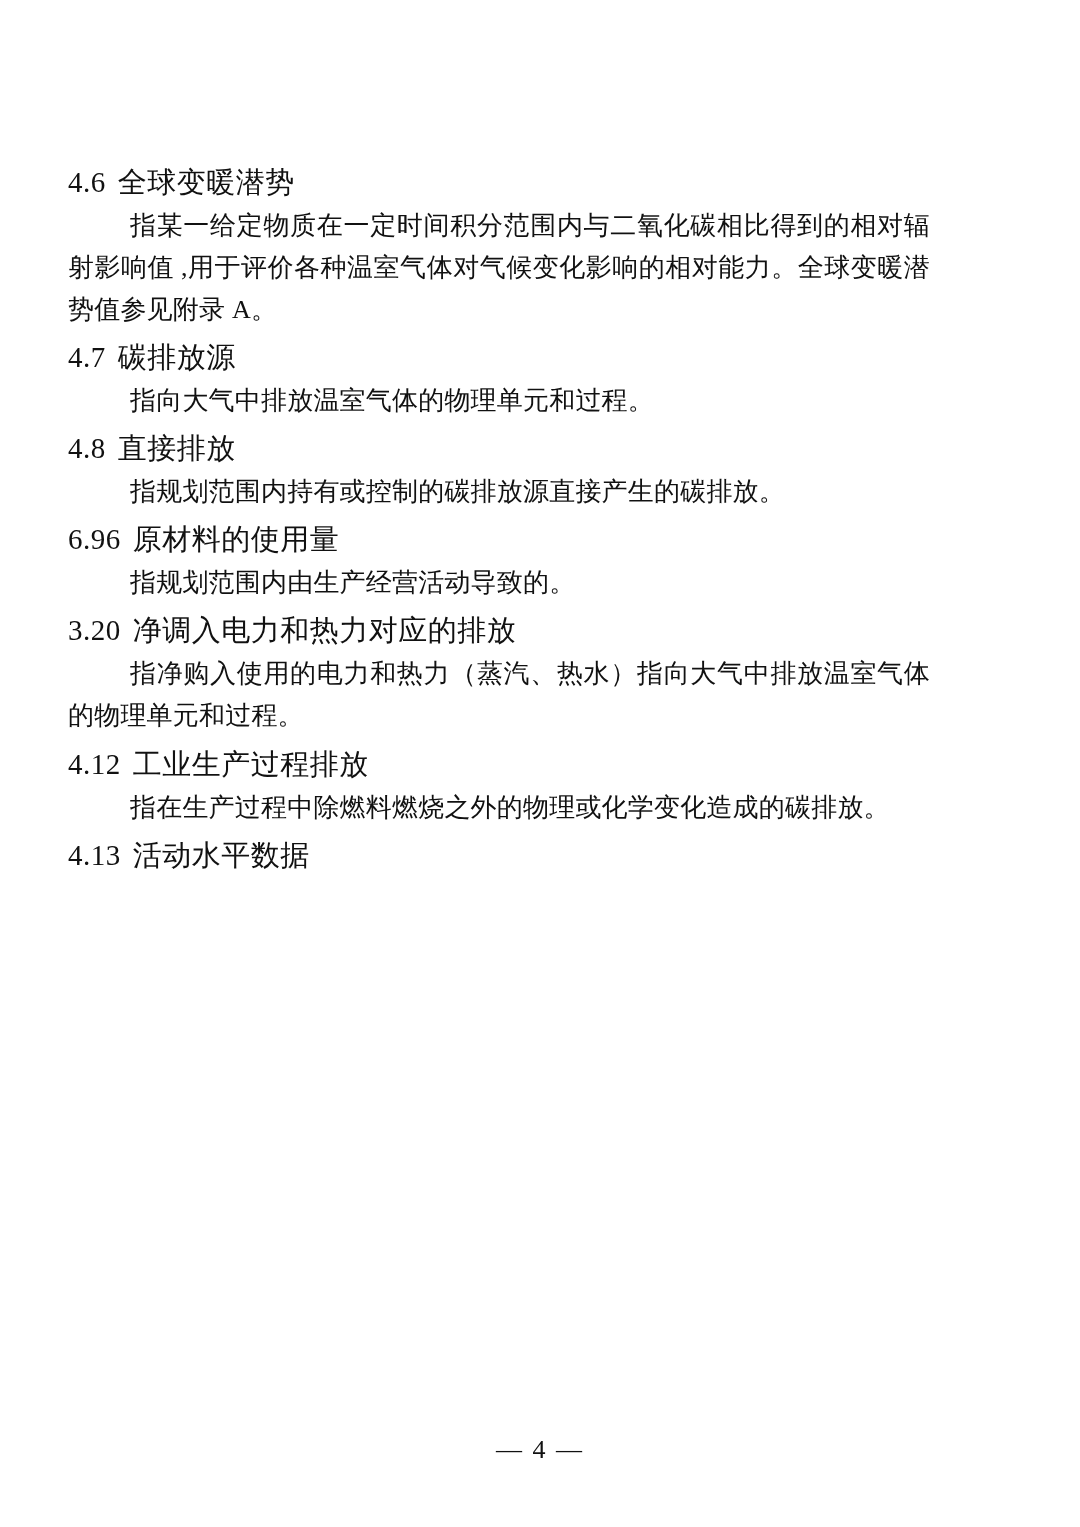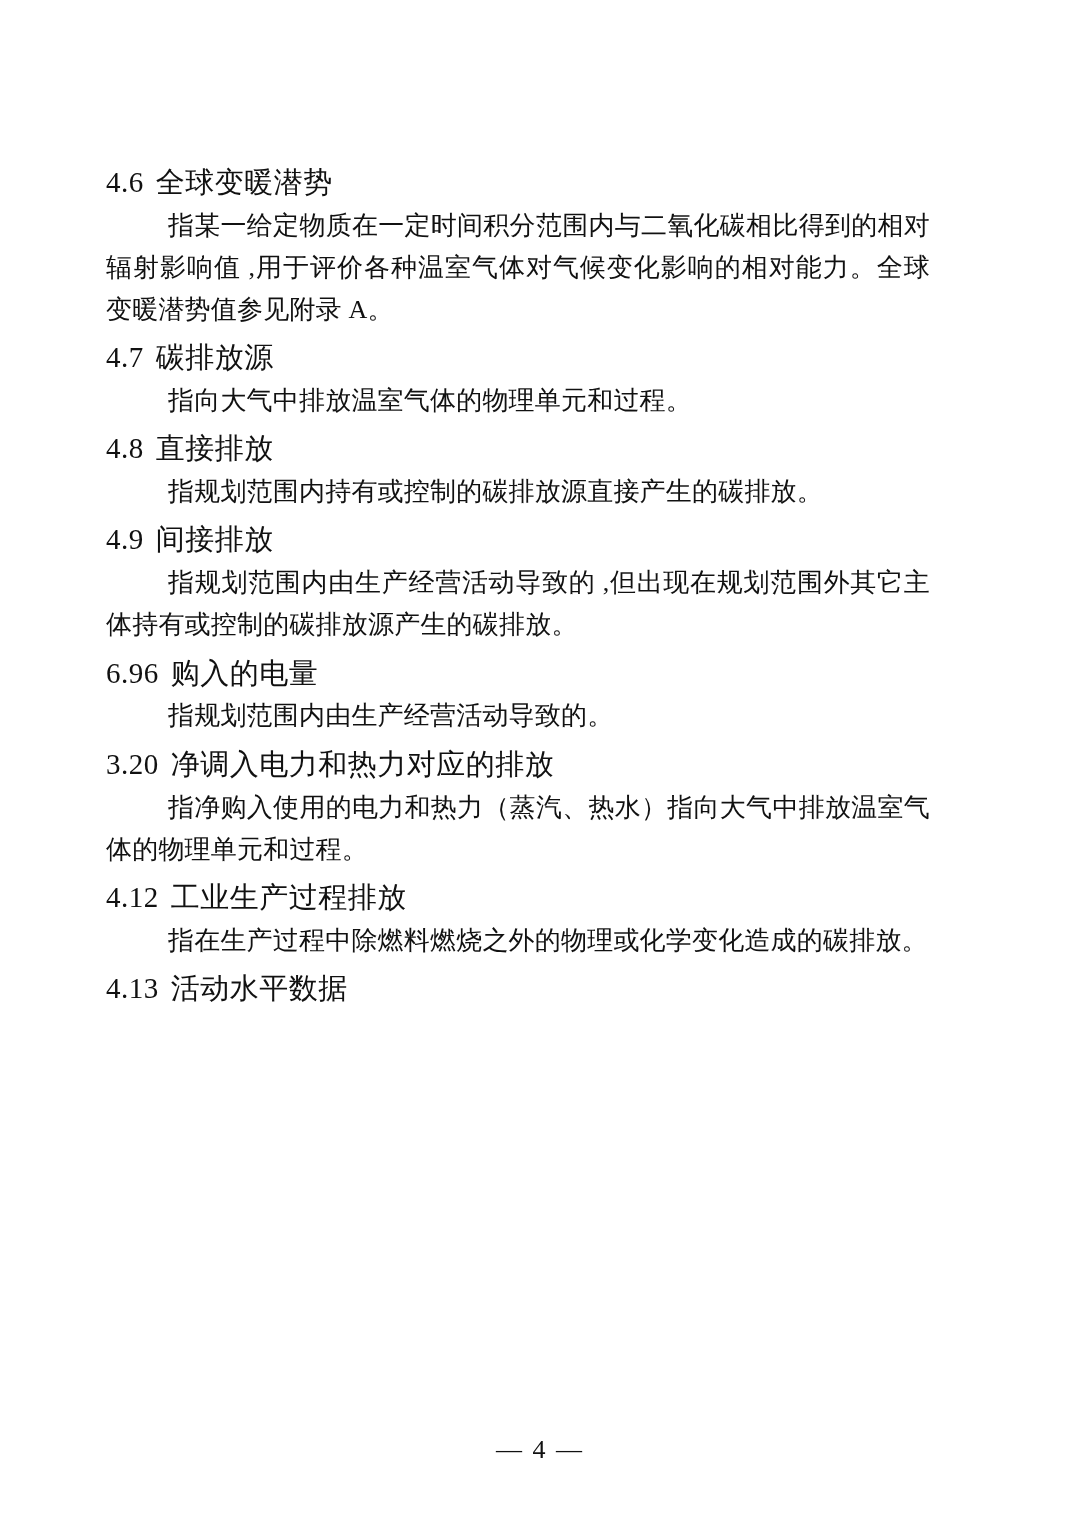--- a/index.html
+++ b/index.html
@@ -12,21 +12,21 @@
     height: 1527px;
     font-family: "Liberation Serif", "DejaVu Serif", serif;
     color: #111111;
     position: relative;
     overflow: hidden;
   }
   .page {
     box-sizing: border-box;
     width: 1080px;
     height: 1527px;
-    padding: 160px 150px 60px 106px;
+    padding: 160px 150px 60px 68px;
     position: relative;
   }
   .section {
     margin: 0 0 4px 0;
   }
   .heading {
     font-size: 29px;
     line-height: 1.55;
     letter-spacing: 0.5px;
     margin: 0;
@@ -68,27 +68,23 @@
   <div class="section">
     <p class="heading"><span class="num">4.7</span><span>碳排放源</span></p>
     <p class="body-text">指向大气中排放温室气体的物理单元和过程。</p>
   </div>
 
   <div class="section">
     <p class="heading"><span class="num">4.8</span><span>直接排放</span></p>
     <p class="body-text">指规划范围内持有或控制的碳排放源直接产生的碳排放。</p>
   </div>
 
-  <div class="section">
-    <p class="heading"><span class="num">4.9</span><span>间接排放</span></p>
-    <p class="body-text">指规划范围内由生产经营活动导致的 ,但出现在规划范围外其它主体持有或控制的碳排放源产生的碳排放。</p>
-  </div>
 
   <div class="section">
-    <p class="heading"><span class="num">6.96</span><span>购入的电量</span></p>
+    <p class="heading"><span class="num">6.96</span><span>原材料的使用量</span></p>
     <p class="body-text">指规划范围内由生产经营活动导致的。</p>
   </div>
 
   <div class="section">
     <p class="heading"><span class="num">3.20</span><span>净调入电力和热力对应的排放</span></p>
     <p class="body-text">指净购入使用的电力和热力（蒸汽、热水）指向大气中排放温室气体的物理单元和过程。</p>
   </div>
 
   <div class="section">
     <p class="heading"><span class="num">4.12</span><span>工业生产过程排放</span></p>

